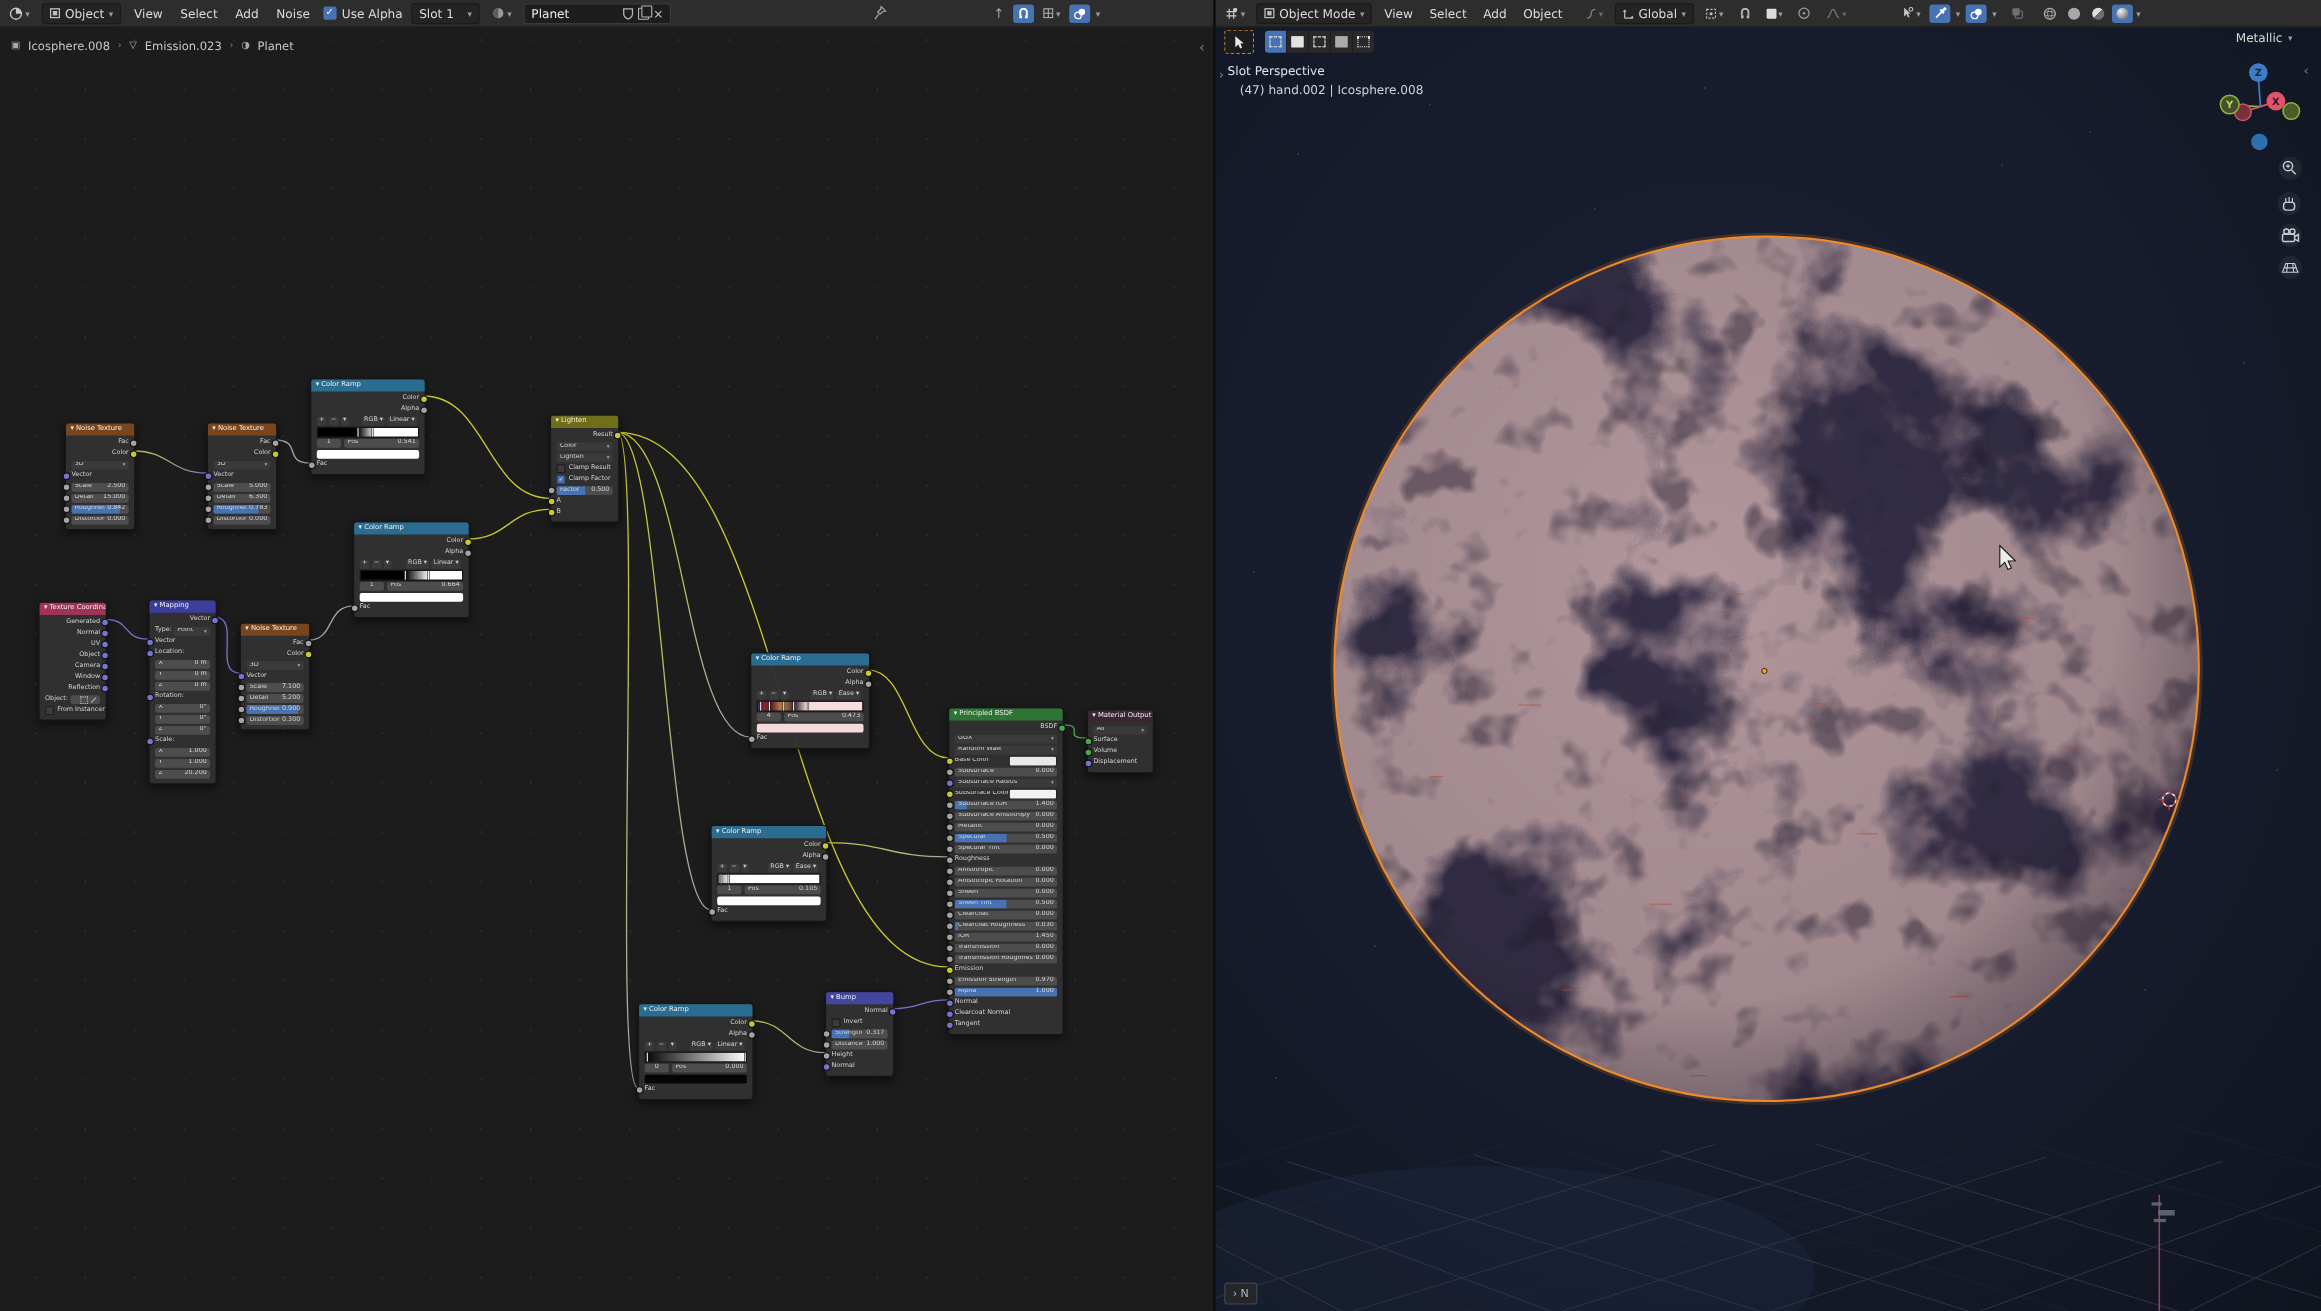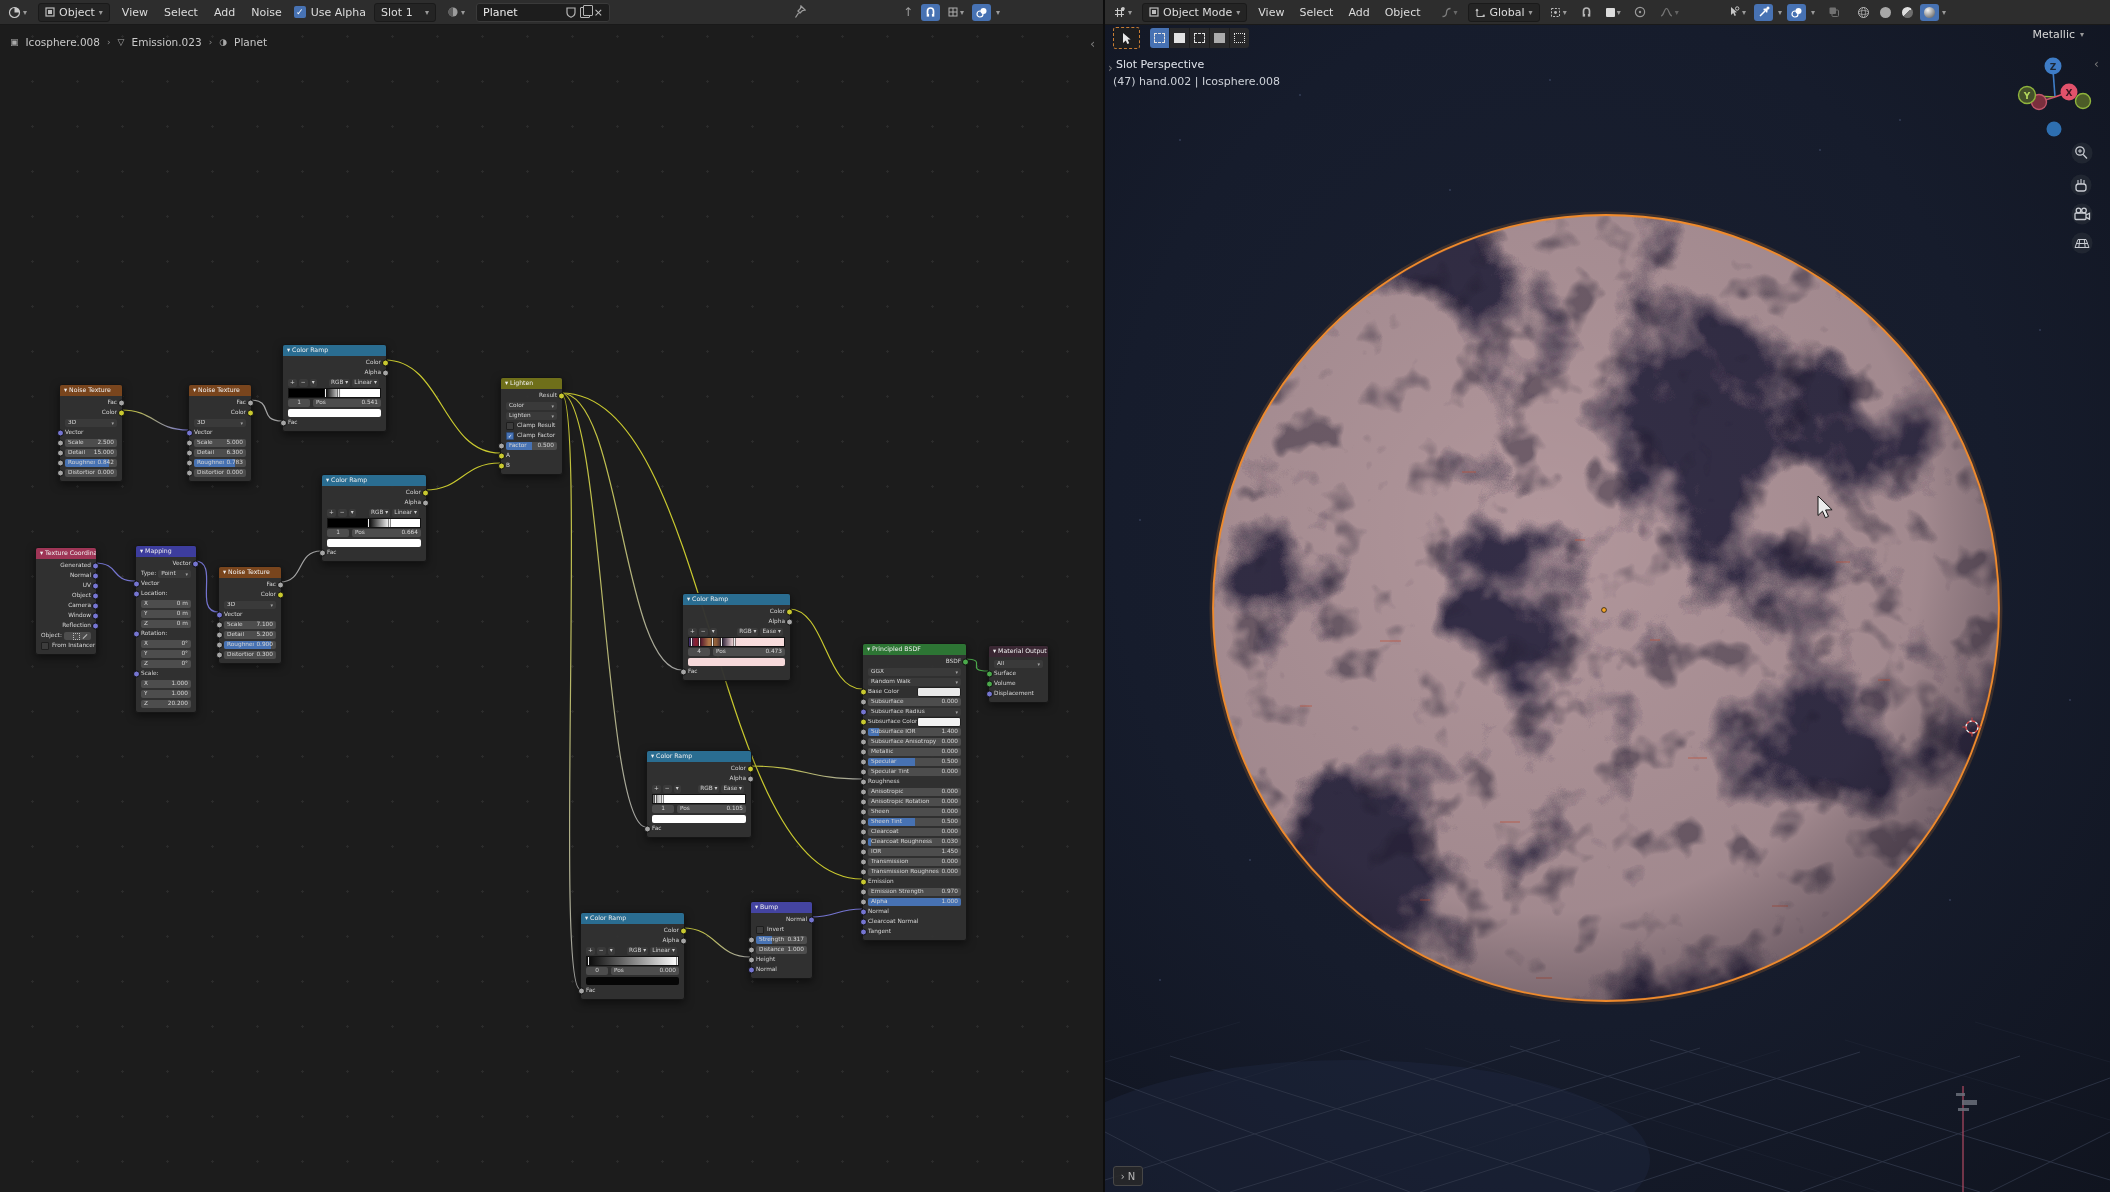--- a/index.html
+++ b/index.html
@@ -53,21 +53,21 @@
   .tweakbtn{width:25px;height:20px;border:1px dashed #c87d33;border-radius:3px;background:rgba(30,30,30,.85);display:flex;align-items:center;justify-content:center;}
   .selgrp{display:flex;}
   .selbtn{width:19px;height:20px;background:rgba(43,43,43,.9);display:flex;align-items:center;justify-content:center;border-right:1px solid #1d1d1d;}
   .selbtn:first-child{border-radius:3px 0 0 3px;}
   .selbtn:last-child{border-radius:0 3px 3px 0;border-right:none;}
   .selbtn.on{background:#4772b3;}
   .selglyph{width:9px;height:8px;border:1px dashed #e3e3e3;}
   .selglyph.solid{border-style:solid;background:#e3e3e3;}
   .vp-options{position:absolute;right:26px;top:28px;z-index:5;font-size:11px;color:#d8d8d8;display:flex;gap:5px;align-items:center;}
   .vp-text1{position:absolute;left:11px;top:58px;font-size:11px;color:#dfe3ea;z-index:4;}
-  .vp-text2{position:absolute;left:8px;top:75px;font-size:11px;color:#ced2d9;z-index:4;}
+  .vp-text2{position:absolute;left:22px;top:75px;font-size:11px;color:#ced2d9;z-index:4;}
   .ntab{position:absolute;left:8px;top:1166px;width:28px;height:18px;background:rgba(40,40,40,.85);border:1px solid #474747;border-radius:3px;display:flex;align-items:center;justify-content:center;gap:3px;font-size:10px;color:#b9b9b9;z-index:5;}
   svg text{font-family:"DejaVu Sans",sans-serif;}
 </style>
 </head>
 <body>
 
 <div id="app">
 
   <div id="shader-region" class="region">
     <div class="hdr">

